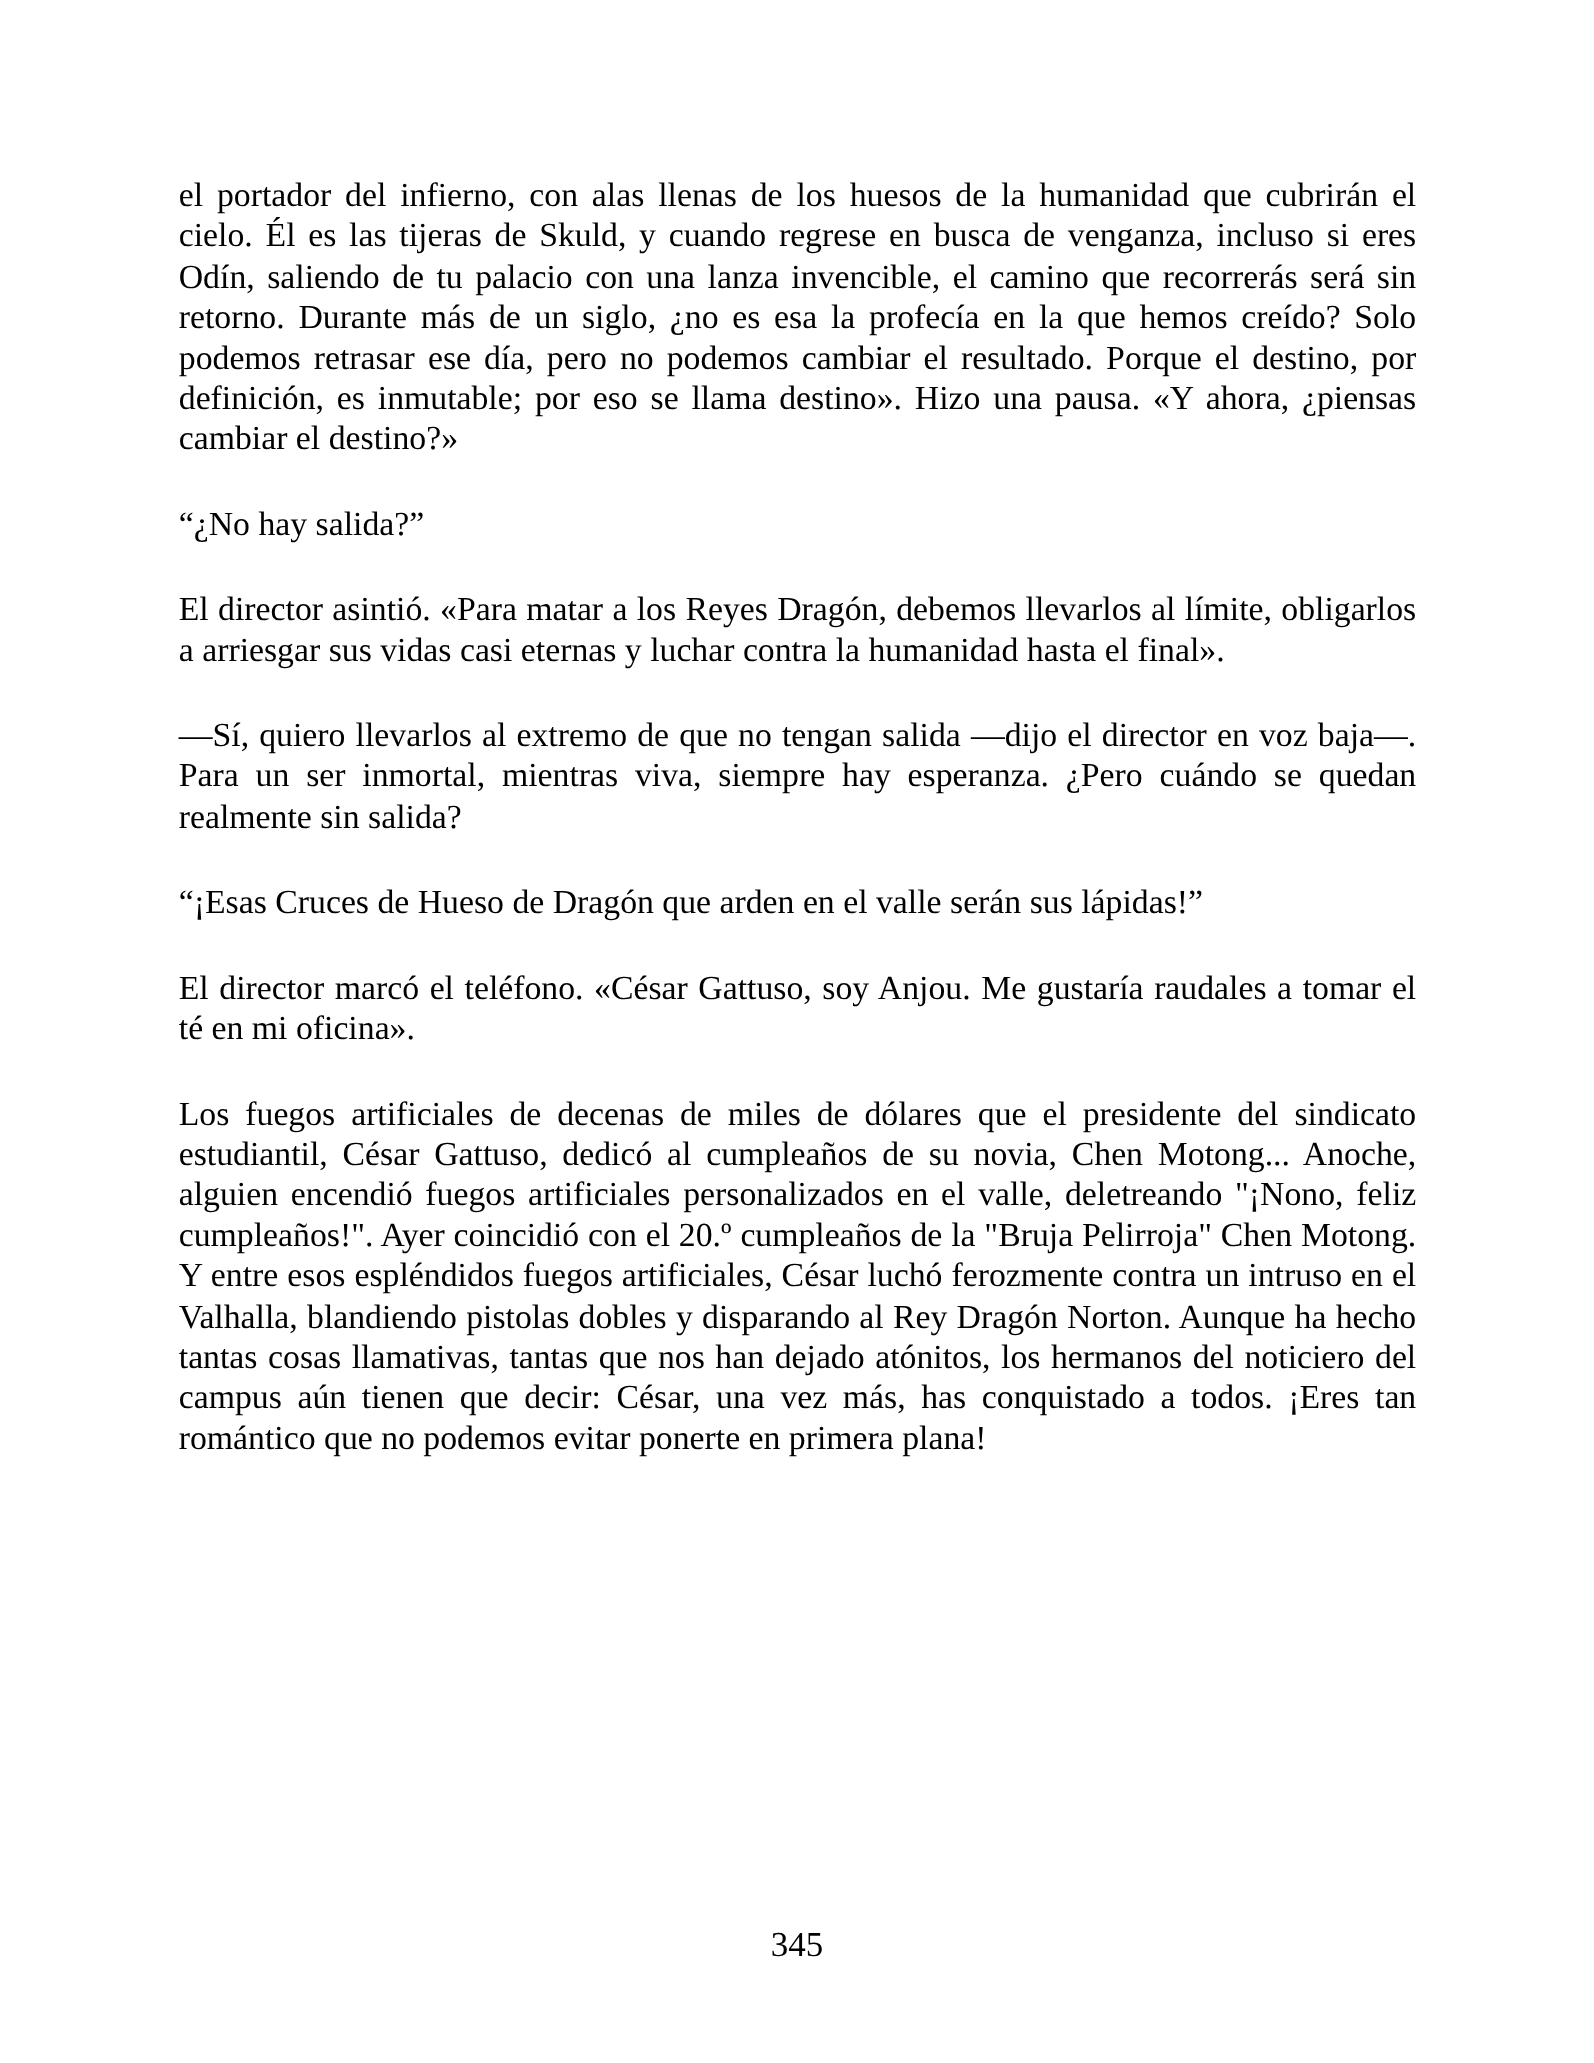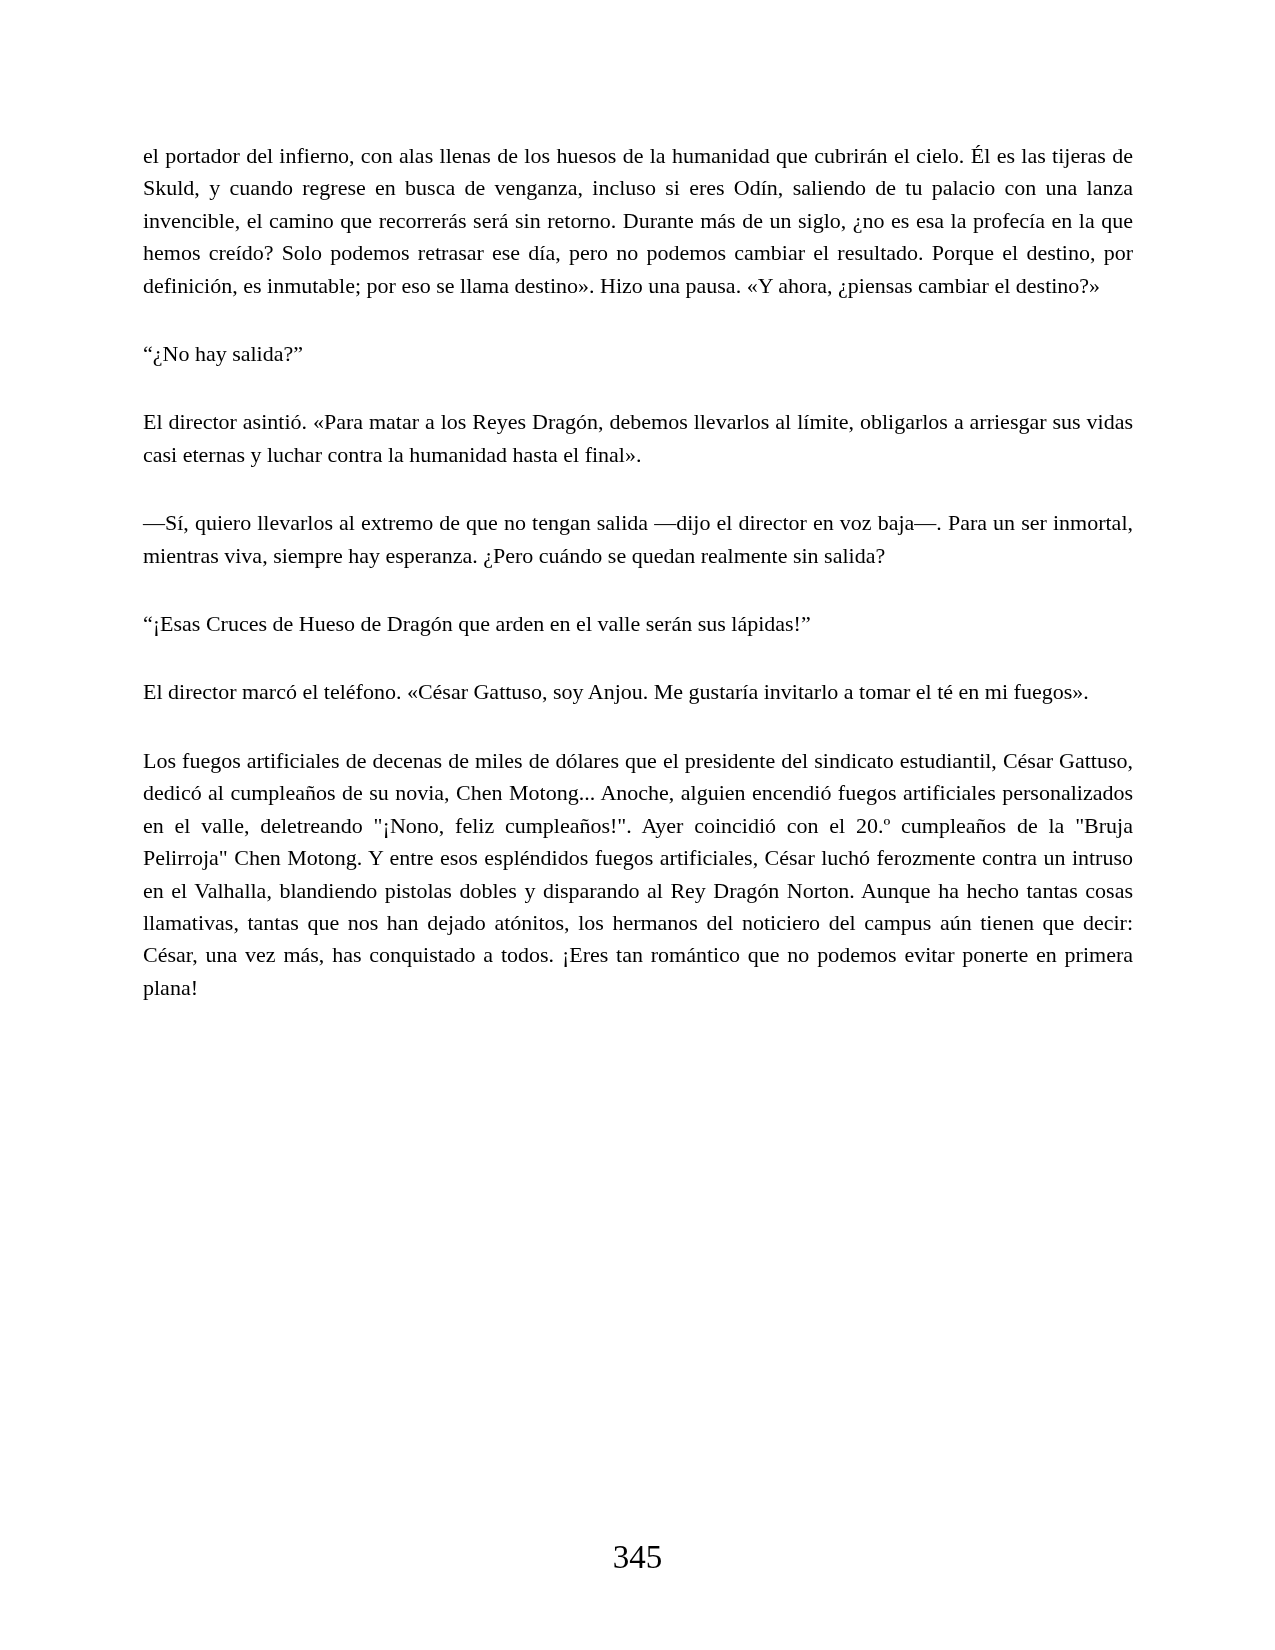--- a/index.html
+++ b/index.html
@@ -14,51 +14,51 @@
     background: #ffffff;
     overflow: hidden;
     font-family: "Liberation Serif", serif;
     color: #000000;
   }
   .content {
     position: absolute;
     left: 143px;
     top: 140px;
     width: 990px;
-    font-size: 22px;
+    font-size: 27px;
     line-height: 32.4px;
     text-align: justify;
     hyphens: none;
     -webkit-hyphens: none;
     word-spacing: normal;
   }
   .content p {
     margin: 0 0 36px 0;
     padding: 0;
   }
   .content p:last-child {
     margin-bottom: 0;
   }
   .page-number {
     position: absolute;
     top: 1541px;
     left: 0;
     width: 100%;
     text-align: center;
-    font-size: 33px;
+    font-size: 28px;
     line-height: 32.4px;
   }
 </style>
 </head>
 <body>
 
 <main class="page">
   <section class="content">
     <p>el portador del infierno, con alas llenas de los huesos de la humanidad que cubrirán el cielo. Él es las tijeras de Skuld, y cuando regrese en busca de venganza, incluso si eres Odín, saliendo de tu palacio con una lanza invencible, el camino que recorrerás será sin retorno. Durante más de un siglo, ¿no es esa la profecía en la que hemos creído? Solo podemos retrasar ese día, pero no podemos cambiar el resultado. Porque el destino, por definición, es inmutable; por eso se llama destino». Hizo una pausa. «Y ahora, ¿piensas cambiar el destino?»</p>
     <p>“¿No hay salida?”</p>
     <p>El director asintió. «Para matar a los Reyes Dragón, debemos llevarlos al límite, obligarlos a arriesgar sus vidas casi eternas y luchar contra la humanidad hasta el final».</p>
     <p>—Sí, quiero llevarlos al extremo de que no tengan salida —dijo el director en voz baja—. Para un ser inmortal, mientras viva, siempre hay esperanza. ¿Pero cuándo se quedan realmente sin salida?</p>
     <p>“¡Esas Cruces de Hueso de Dragón que arden en el valle serán sus lápidas!”</p>
-    <p>El director marcó el teléfono. «César Gattuso, soy Anjou. Me gustaría invitarlo a tomar el té en mi fuegos».</p>
+    <p>El director marcó el teléfono. «César Gattuso, soy Anjou. Me gustaría raudales a tomar el té en mi oficina».</p>
     <p>Los fuegos artificiales de decenas de miles de dólares que el presidente del sindicato estudiantil, César Gattuso, dedicó al cumpleaños de su novia, Chen Motong... Anoche, alguien encendió fuegos artificiales personalizados en el valle, deletreando "¡Nono, feliz cumpleaños!". Ayer coincidió con el 20.º cumpleaños de la "Bruja Pelirroja" Chen Motong. Y entre esos espléndidos fuegos artificiales, César luchó ferozmente contra un intruso en el Valhalla, blandiendo pistolas dobles y disparando al Rey Dragón Norton. Aunque ha hecho tantas cosas llamativas, tantas que nos han dejado atónitos, los hermanos del noticiero del campus aún tienen que decir: César, una vez más, has conquistado a todos. ¡Eres tan romántico que no podemos evitar ponerte en primera plana!</p>
   </section>
   <div class="page-number">345</div>
 </main>
 
 </body></html>

